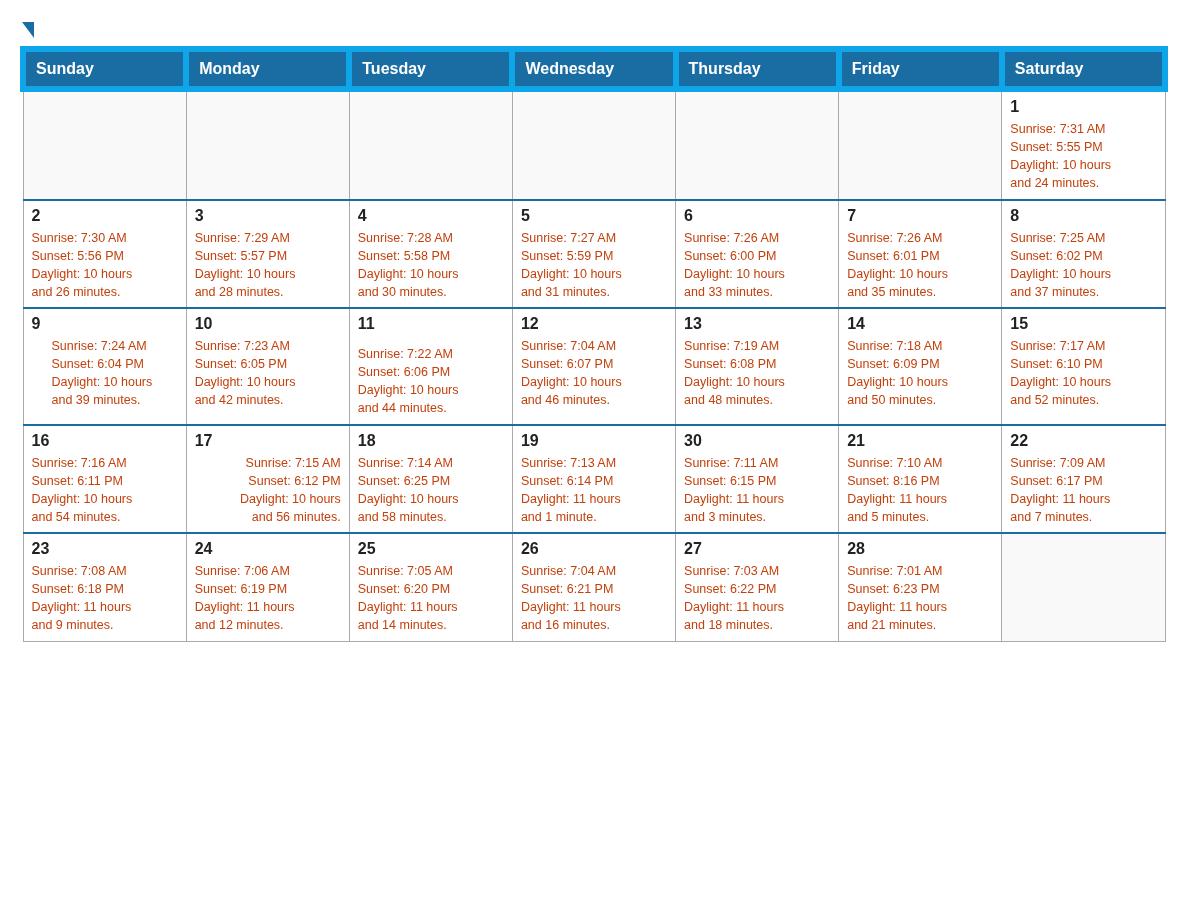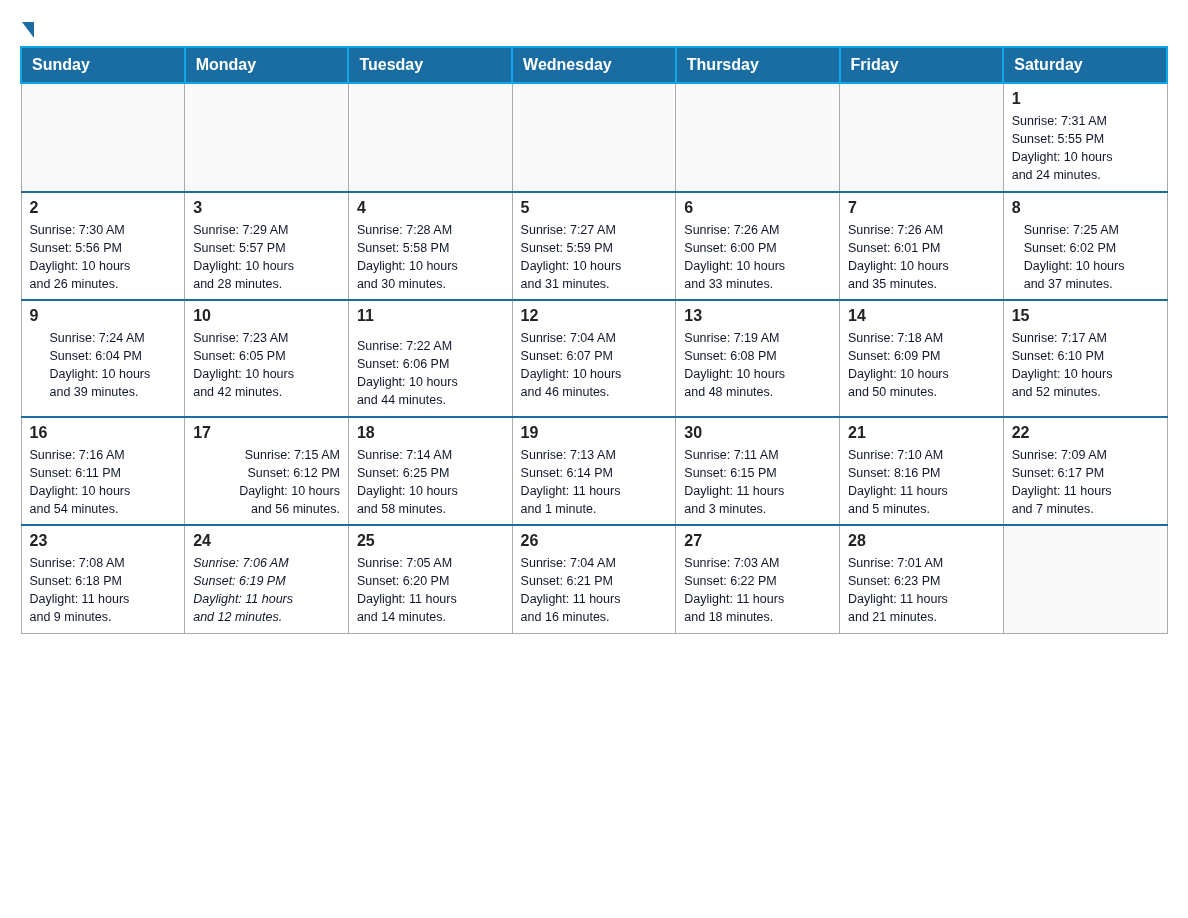--- a/index.html
+++ b/index.html
@@ -57,21 +57,21 @@
       border-collapse: collapse;
       margin-top: 10px;
     }
     .calendar th {
       background: #1a6da3;
       color: #fff;
       font-size: 16px;
       font-weight: bold;
       padding: 8px 10px;
       text-align: left;
-      border: 2px solid #0ea5e9;
+      border: 6px solid #0ea5e9;
     }
     .calendar td {
       vertical-align: top;
       padding: 6px 8px;
       border: 1px solid #aaa;
       width: calc(100% / 7);
       min-height: 100px;
       font-size: 13px;
       color: #333;
     }
@@ -80,21 +80,21 @@
     }
     .day-number {
       font-size: 16px;
       font-weight: bold;
       color: #222;
       display: block;
       margin-bottom: 4px;
     }
     .day-info {
       font-size: 12.5px;
-      color: #0f172a;
+      color: #c2410c;
       line-height: 1.45;
     }
     .empty-cell { background: #f9f9f9; }
   </style>
 </head>
 <body>
 
 <div class="header">
   <div class="logo">
     <div class="logo-text">
@@ -177,21 +177,21 @@
         </td>
         <td>
           <span class="day-number">7</span>
           <div class="day-info" style="white-space: pre-line;">Sunrise: 7:26 AM
 Sunset: 6:01 PM
 Daylight: 10 hours
 and 35 minutes.</div>
         </td>
         <td>
           <span class="day-number">8</span>
-          <div class="day-info" style="white-space: pre-line; margin-left: 12px;">Sunrise: 7:25 AM
+          <div class="day-info" style="white-space: pre-line;">Sunrise: 7:25 AM
 Sunset: 6:02 PM
 Daylight: 10 hours
 and 37 minutes.</div>
         </td>
       </tr>
       <tr class="week-row">
         <td>
           <span class="day-number">9</span>
           <div class="day-info" style="white-space: pre-line; margin-left: 20px;">Sunrise: 7:24 AM
 Sunset: 6:04 PM
@@ -295,21 +295,21 @@
       <tr class="week-row">
         <td>
           <span class="day-number">23</span>
           <div class="day-info" style="white-space: pre-line;">Sunrise: 7:08 AM
 Sunset: 6:18 PM
 Daylight: 11 hours
 and 9 minutes.</div>
         </td>
         <td>
           <span class="day-number">24</span>
-          <div class="day-info" style="white-space: pre-line; font-style: italic;">Sunrise: 7:06 AM
+          <div class="day-info" style="white-space: pre-line;">Sunrise: 7:06 AM
 Sunset: 6:19 PM
 Daylight: 11 hours
 and 12 minutes.</div>
         </td>
         <td>
           <span class="day-number">25</span>
           <div class="day-info" style="white-space: pre-line;">Sunrise: 7:05 AM
 Sunset: 6:20 PM
 Daylight: 11 hours
 and 14 minutes.</div>

